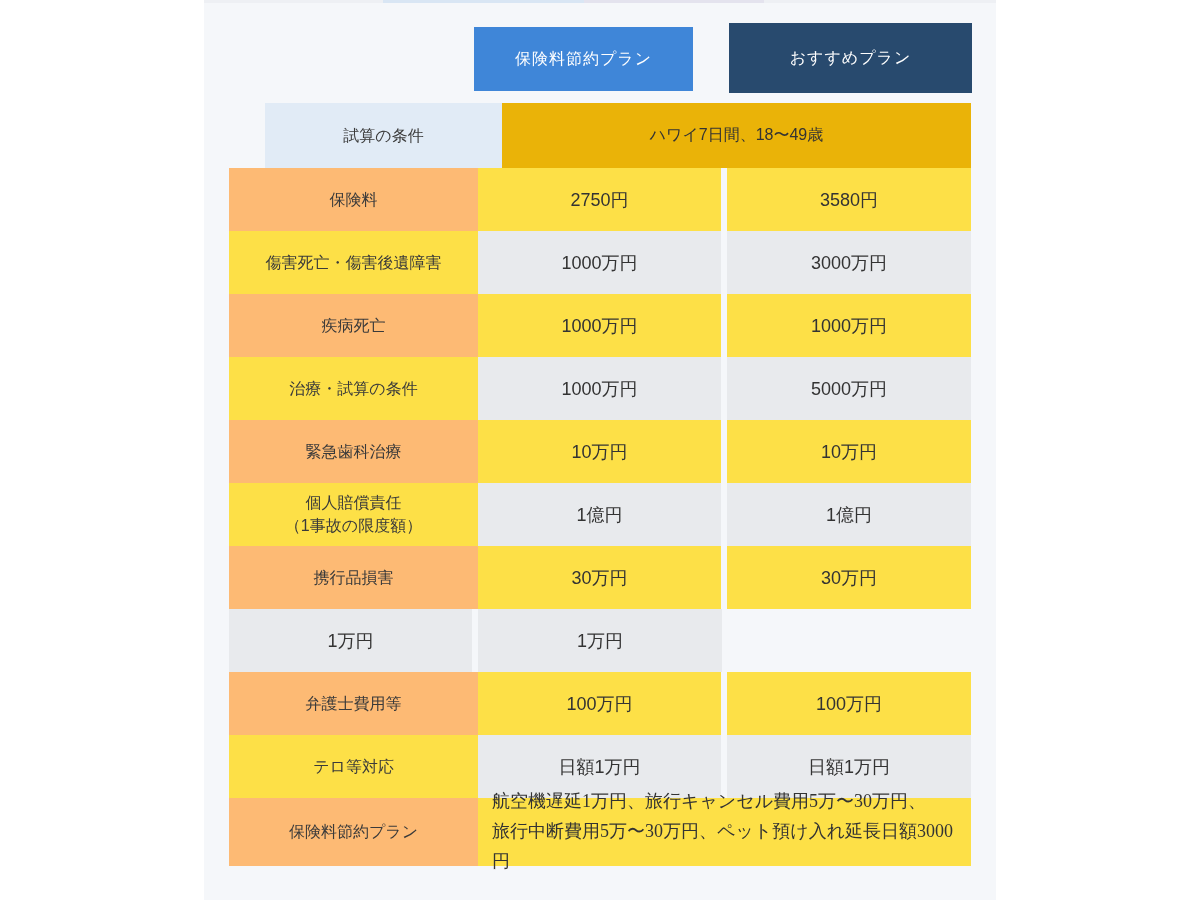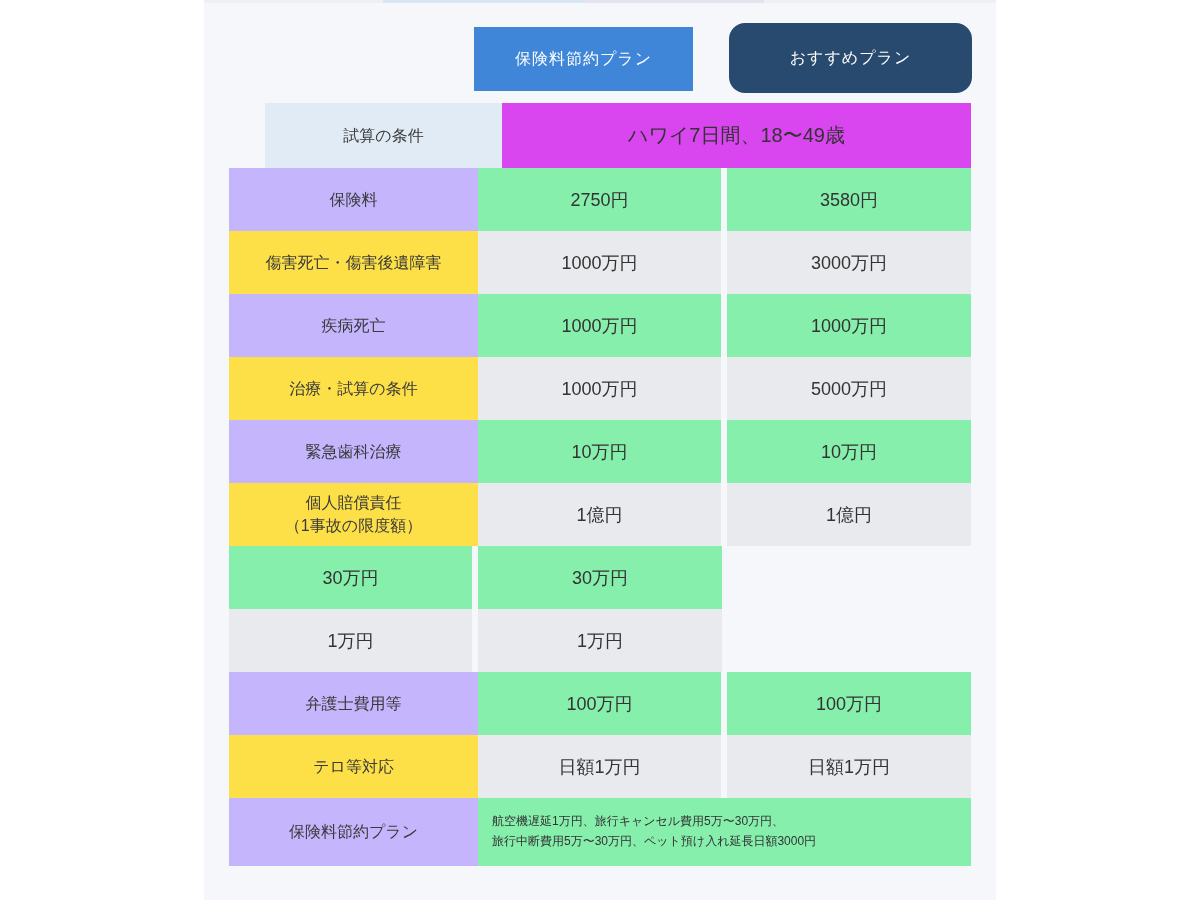--- a/index.html
+++ b/index.html
@@ -29,21 +29,21 @@
     position: absolute; top: 0; left: 380px; width: 180px; height: 3px;
     background: #e4e3ee;
   }
   .plan-btn {
     position: absolute;
     display: flex; align-items: center; justify-content: center;
     color: #fff; font-size: 16px; letter-spacing: 1px;
     cursor: pointer;
   }
   .plan-a { left: 270px; top: 27px; width: 219px; height: 64px; }
-  .plan-b { left: 525px; top: 23px; width: 243px; height: 70px; border-radius: 16px; }
+  .plan-b { left: 525px; top: 23px; width: 243px; height: 70px; }
   .table {
     position: absolute; left: 25px; top: 103px; width: 742px;
   }
   .row { display: flex; width: 742px; }
   .cell-label {
     width: 249px;
     display: flex; flex-direction: column;
     align-items: center; justify-content: center;
     font-size: 16px; color: #3a3a3a; text-align: center;
     line-height: 1.25;
@@ -53,33 +53,34 @@
     display: flex; align-items: center; justify-content: center;
     font-size: 18px; color: #333; text-align: center;
   }
   .col1 { width: 243px; }
   .colgap { width: 6px; background: transparent; }
   .col2 { width: 244px; }
   .colspan { width: 493px; }
 
   .row-condition { height: 65px; padding-left: 36px; }
   .row-condition .cell-label { background: #e1ebf6; }
-  .row-condition .cell-val { background: #d946ef; font-size: 20px; }
+  .row-condition .cell-val { background: #eab308; font-size: 16px; }
 
   .row-std { height: 63px; }
-  .r-light .cell-label { background: #c4b5fd; }
-  .r-light .cell-val   { background: #86efac; }
+  .r-light .cell-label { background: #fdba74; }
+  .r-light .cell-val   { background: #fde047; }
   .r-gray  .cell-label { background: #fde047; }
   .r-gray  .cell-val   { background: #e8eaed; }
 
   .row-footer { height: 68px; }
   .row-footer .cell-val {
-    font-size: 12px; line-height: 1.65;
+    font-size: 18px; line-height: 1.65;
     justify-content: flex-start; text-align: left;
     padding-left: 14px;
+    font-family: Liberation Serif, serif;
   }
   .footer-lines span { display: block; }
 </style>
 </head>
 <body>
 
 <div class="content">
 
   <div class="top-strip">
     <div class="seg-blue"></div>
@@ -180,20 +181,24 @@
     <div class="cell-val col1">
       <span class="val">1億円</span>
     </div>
     <div class="colgap"></div>
     <div class="cell-val col2">
       <span class="val">1億円</span>
     </div>
   </div>
 
   <div class="row row-std r-light">
+    <div class="cell-label">
+      <span class="lbl">携行品損害</span>
+
+    </div>
     <div class="cell-val col1">
       <span class="val">30万円</span>
     </div>
     <div class="colgap"></div>
     <div class="cell-val col2">
       <span class="val">30万円</span>
     </div>
   </div>
 
   <div class="row row-std r-gray">

